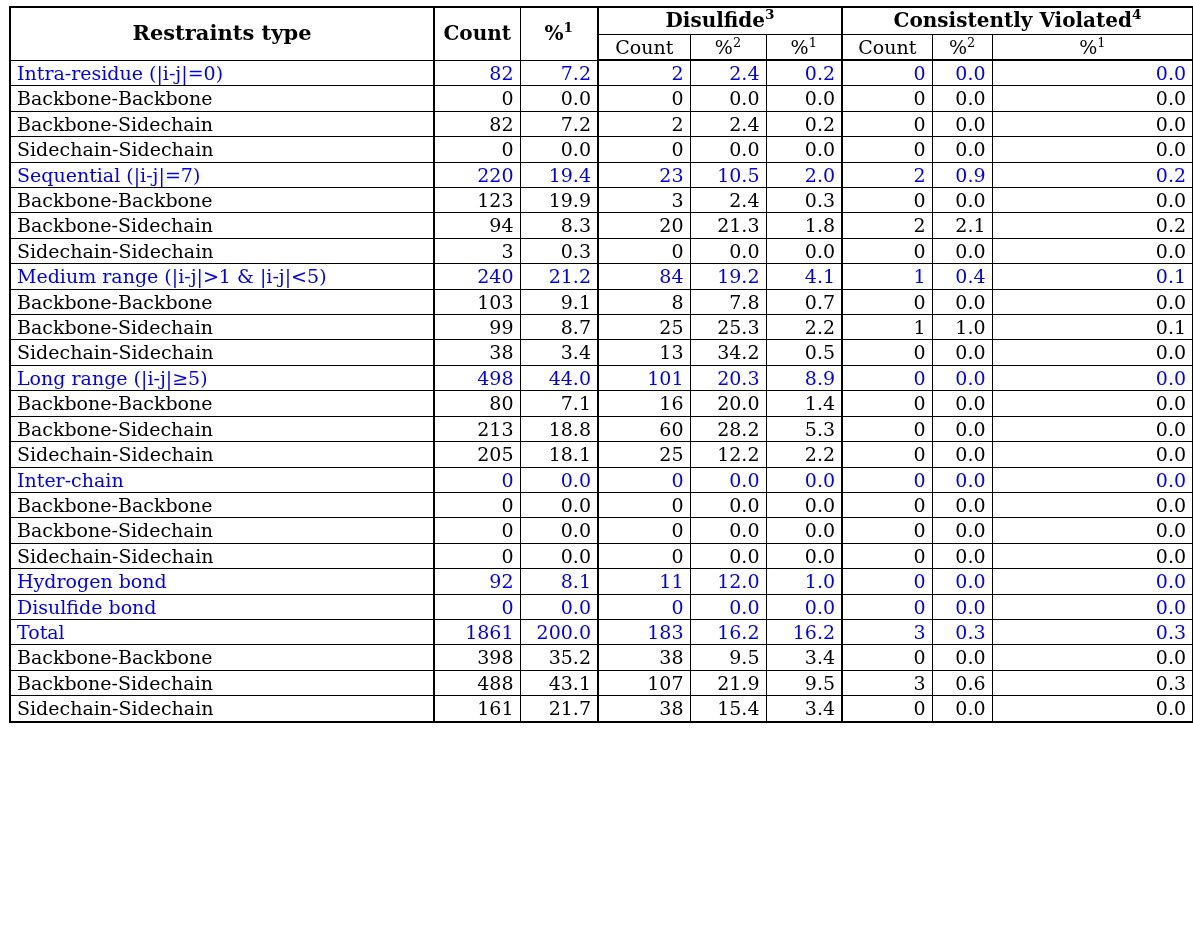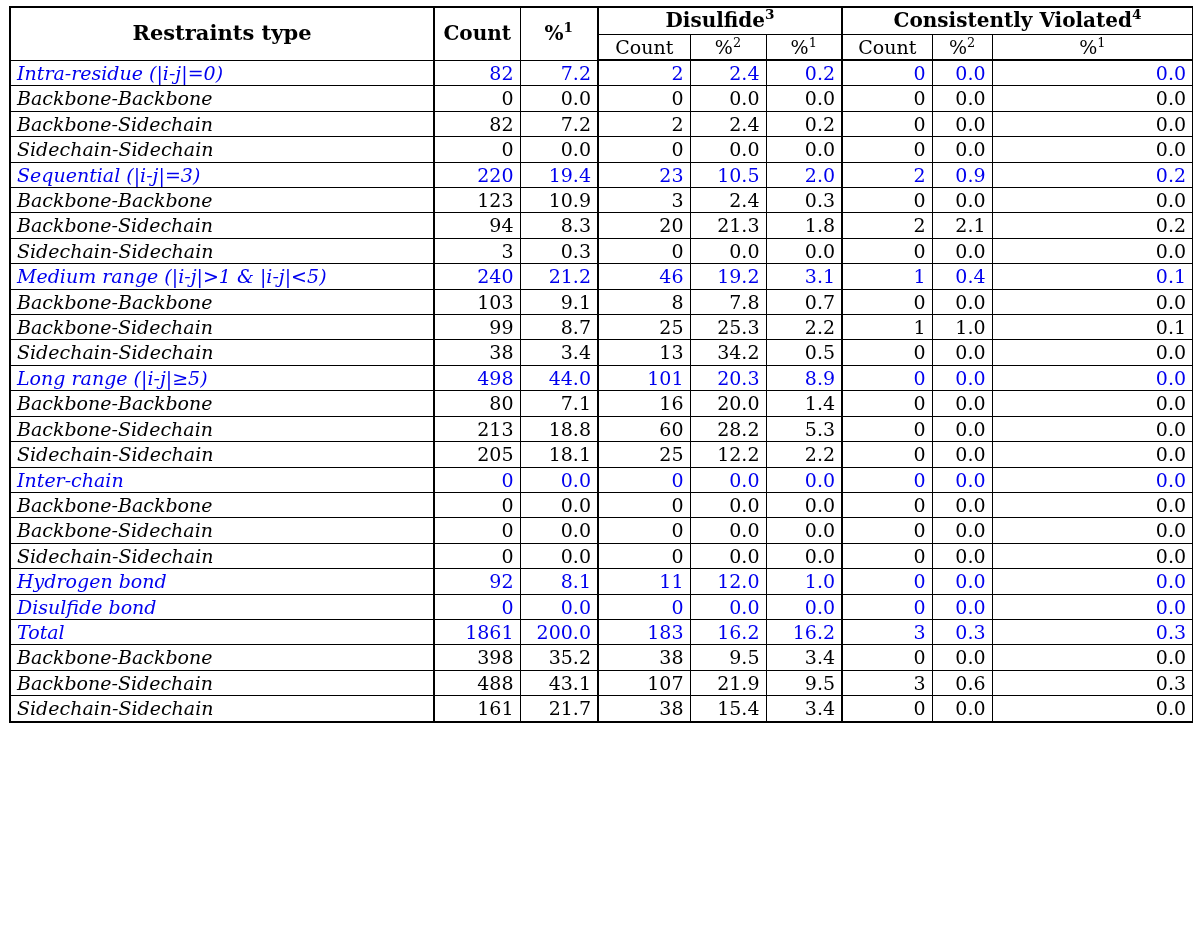--- a/index.html
+++ b/index.html
@@ -49,21 +49,20 @@
   
   .grp-left { border-left: 2px solid #000000 !important; }
   .outer-left { border-left: 2px solid #000000 !important; }
   .outer-right { border-right: 2px solid #000000 !important; }
   .outer-top { border-top: 2px solid #000000 !important; }
   .outer-bottom { border-bottom: 2px solid #000000 !important; }
   .hdr-bottom { border-bottom: 2px solid #000000 !important; }
 
   td.label {
     text-align: left;
-    font-style: italic;
   }
   td.num {
     text-align: right;
   }
   tr.group td {
     color: #0000ee;
   }
   tr.sub td {
     color: #000000;
   }
@@ -155,34 +154,34 @@
           <td class="num grp-left">0</td>
           <td class="num">0.0</td>
           <td class="num grp-left">0</td>
           <td class="num">0.0</td>
           <td class="num">0.0</td>
           <td class="num grp-left">0</td>
           <td class="num">0.0</td>
           <td class="num outer-right">0.0</td>
         </tr>
         <tr class="group">
-          <td class="label outer-left">Sequential (|i-j|=3)</td>
+          <td class="label outer-left">Sequential (|i-j|=7)</td>
           <td class="num grp-left">220</td>
           <td class="num">19.4</td>
           <td class="num grp-left">23</td>
           <td class="num">10.5</td>
           <td class="num">2.0</td>
           <td class="num grp-left">2</td>
           <td class="num">0.9</td>
           <td class="num outer-right">0.2</td>
         </tr>
         <tr class="sub">
           <td class="label outer-left">Backbone-Backbone</td>
           <td class="num grp-left">123</td>
-          <td class="num">10.9</td>
+          <td class="num">19.9</td>
           <td class="num grp-left">3</td>
           <td class="num">2.4</td>
           <td class="num">0.3</td>
           <td class="num grp-left">0</td>
           <td class="num">0.0</td>
           <td class="num outer-right">0.0</td>
         </tr>
         <tr class="sub">
           <td class="label outer-left">Backbone-Sidechain</td>
           <td class="num grp-left">94</td>
@@ -202,23 +201,23 @@
           <td class="num">0.0</td>
           <td class="num">0.0</td>
           <td class="num grp-left">0</td>
           <td class="num">0.0</td>
           <td class="num outer-right">0.0</td>
         </tr>
         <tr class="group">
           <td class="label outer-left">Medium range (|i-j|&gt;1 &amp; |i-j|&lt;5)</td>
           <td class="num grp-left">240</td>
           <td class="num">21.2</td>
-          <td class="num grp-left">46</td>
+          <td class="num grp-left">84</td>
           <td class="num">19.2</td>
-          <td class="num">3.1</td>
+          <td class="num">4.1</td>
           <td class="num grp-left">1</td>
           <td class="num">0.4</td>
           <td class="num outer-right">0.1</td>
         </tr>
         <tr class="sub">
           <td class="label outer-left">Backbone-Backbone</td>
           <td class="num grp-left">103</td>
           <td class="num">9.1</td>
           <td class="num grp-left">8</td>
           <td class="num">7.8</td>

